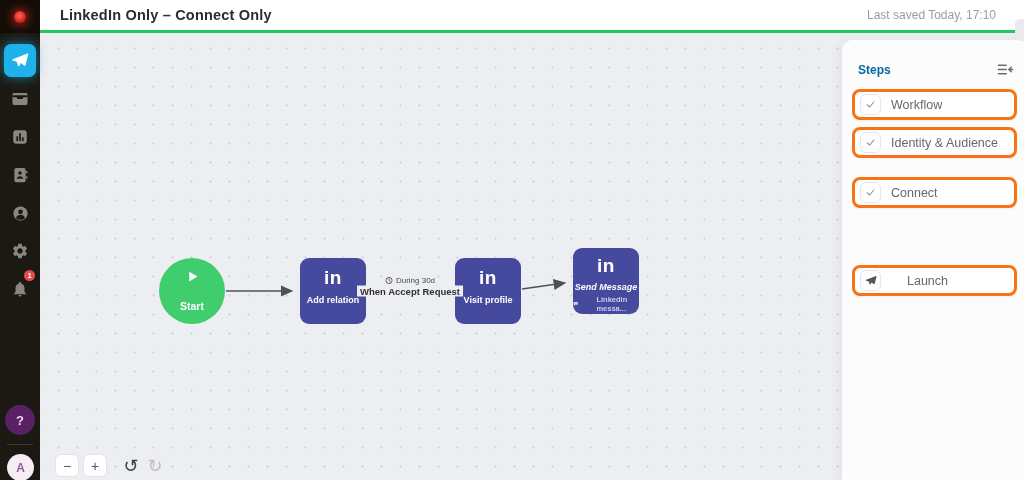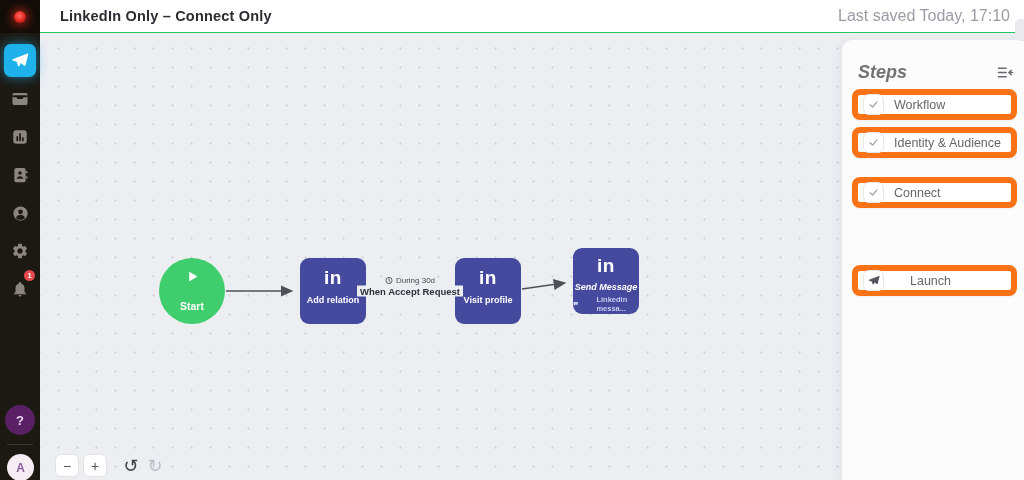--- a/index.html
+++ b/index.html
@@ -20,24 +20,24 @@
   .badge { position:absolute; top:-4px; right:5px; min-width:11px; height:11px; border-radius:6px; background:#E5484D;
            color:#fff; font-size:7.5px; font-weight:bold; display:flex; align-items:center; justify-content:center; padding:0 2px; }
   .help-btn { position:absolute; left:5px; top:405px; width:30px; height:30px; border-radius:50%; background:#5A2066;
               color:#EAD9EC; font-size:13px; font-weight:bold; display:flex; align-items:center; justify-content:center; cursor:pointer; }
   .side-divider { position:absolute; left:7px; top:444px; width:26px; height:1px; background:#3B3833; }
   .avatar { position:absolute; left:7px; top:454px; width:27px; height:27px; border-radius:50%; background:#F6ECF4;
             color:#8E5C9E; font-size:12px; font-weight:bold; display:flex; align-items:center; justify-content:center; cursor:pointer; }
 
   
   .topbar { position:absolute; left:40px; top:0; width:984px; height:33px; background:#fff; z-index:20;
-            display:flex; align-items:center; border-bottom:1px solid #22c55e; }
+            display:flex; align-items:center; border-bottom:3px solid #22c55e; }
   .topbar-title { margin-left:20px; font-size:14.5px; font-weight:bold; color:#2C2C34; letter-spacing:.2px; }
   .topbar-right { margin-left:auto; display:flex; align-items:center; }
-  .last-saved { font-size:16px; color:#9B9BA6; margin-right:14px; }
+  .last-saved { font-size:12px; color:#9B9BA6; margin-right:28px; }
   .edge-pill { position:absolute; left:975px; top:19px; width:16px; height:22px; background:#EAEAEE; border-radius:5px; }
 
   
   .canvas { position:absolute; left:40px; top:33px; width:984px; height:447px; background:#EDEEF2;
             background-image:radial-gradient(circle, #D6D7DC 1.3px, transparent 1.4px);
             background-size:19px 19px; background-position:9px 6px; z-index:1; }
   .edges { position:absolute; left:0; top:0; pointer-events:none; }
 
   .node-start { position:absolute; left:119px; top:225px; width:66px; height:66px; border-radius:50%;
                 background:#3FCD6D; display:flex; flex-direction:column; align-items:center; justify-content:center;
@@ -65,23 +65,23 @@
   .zbtn { width:24px; height:23px; background:#fff; border:1px solid #E2E2E7; border-radius:6px;
           display:flex; align-items:center; justify-content:center; font-size:14px; color:#55555E; cursor:pointer; margin-right:4px; }
   .hbtn { width:24px; height:23px; display:flex; align-items:center; justify-content:center; font-size:18px; cursor:pointer; }
   .undo { color:#3E3E46; margin-left:8px; }
   .redo { color:#BFBFC6; }
 
   
   .steps-panel { position:absolute; left:842px; top:40px; width:182px; height:440px; background:#FCFCFD;
                  border-top-left-radius:10px; box-shadow:-3px 0 10px rgba(30,30,50,.05); z-index:10; }
   .steps-head { position:absolute; left:16px; right:10px; top:22px; display:flex; align-items:center; justify-content:space-between; }
-  .steps-title { font-size:18px; font-weight:bold; color:#737373;font-style:italic; }
+  .steps-title { font-size:12px; font-weight:bold; color:#0369a1; }
   .collapse { cursor:pointer; display:flex; }
-  .step-card { position:absolute; left:10px; right:7px; height:31px; background:#fff; border:6px solid #f97316;
+  .step-card { position:absolute; left:10px; right:7px; height:31px; background:#fff; border:3px solid #f97316;
                border-radius:8px; box-shadow:0 1px 2px rgba(20,20,30,.05); display:flex; align-items:center;
                padding-left:5px; cursor:pointer; }
   .step-check { width:21px; height:21px; border:1px solid #E6E6EA; border-radius:6px; background:#fff;
                 display:flex; align-items:center; justify-content:center; cursor:pointer; }
   .step-label { margin-left:10px; font-size:12.5px; color:#66666F; white-space:nowrap; }
   #card-0 { top:49px; } #card-1 { top:87px; } #card-2 { top:137px; } #card-3 { top:181px; } #card-4 { top:225px;gap:16px; }
 </style>
 </head>
 <body>
 

